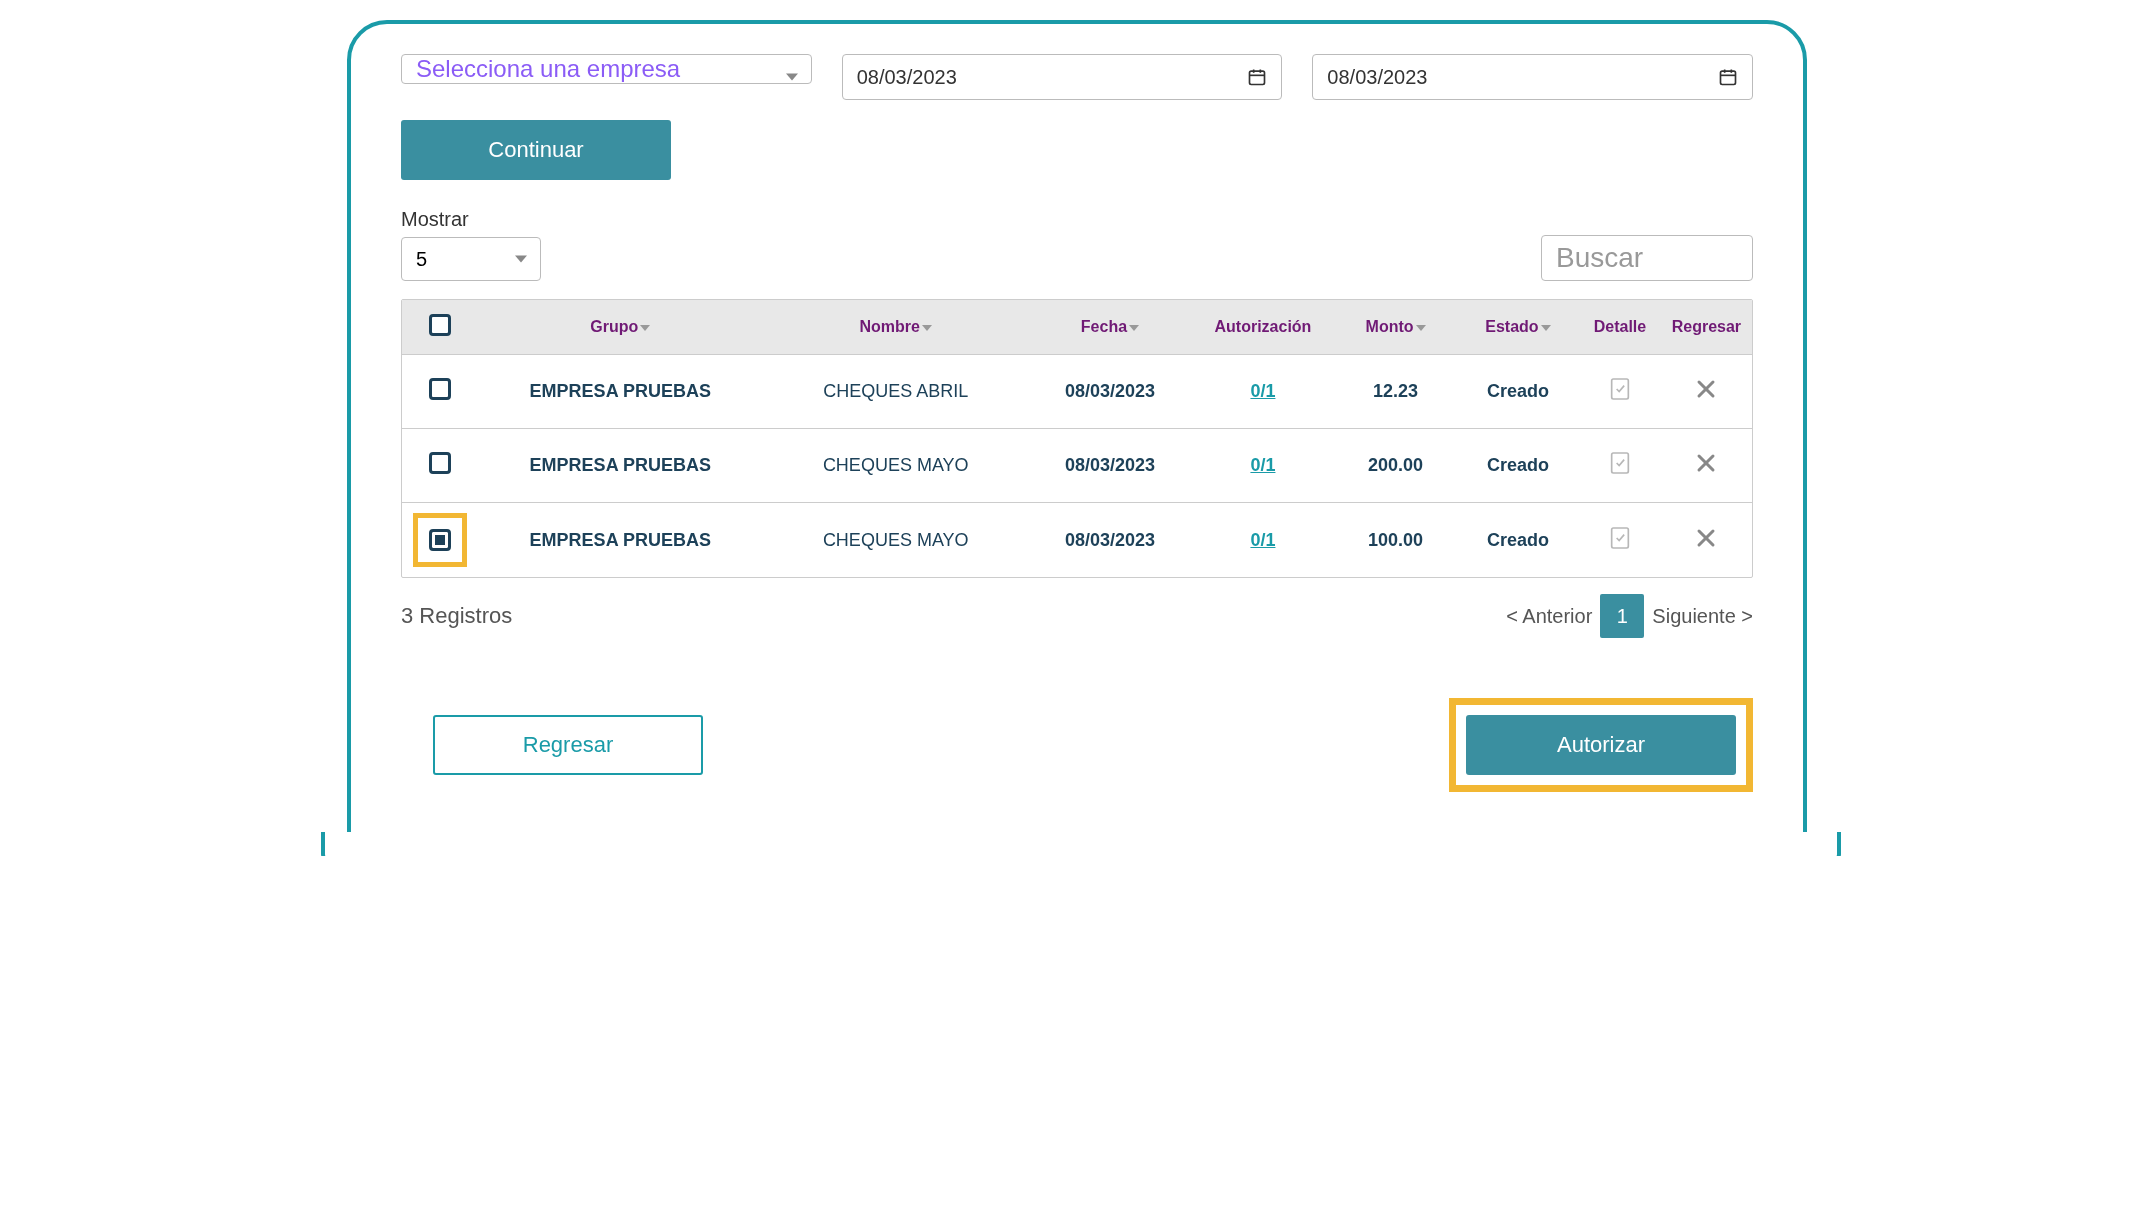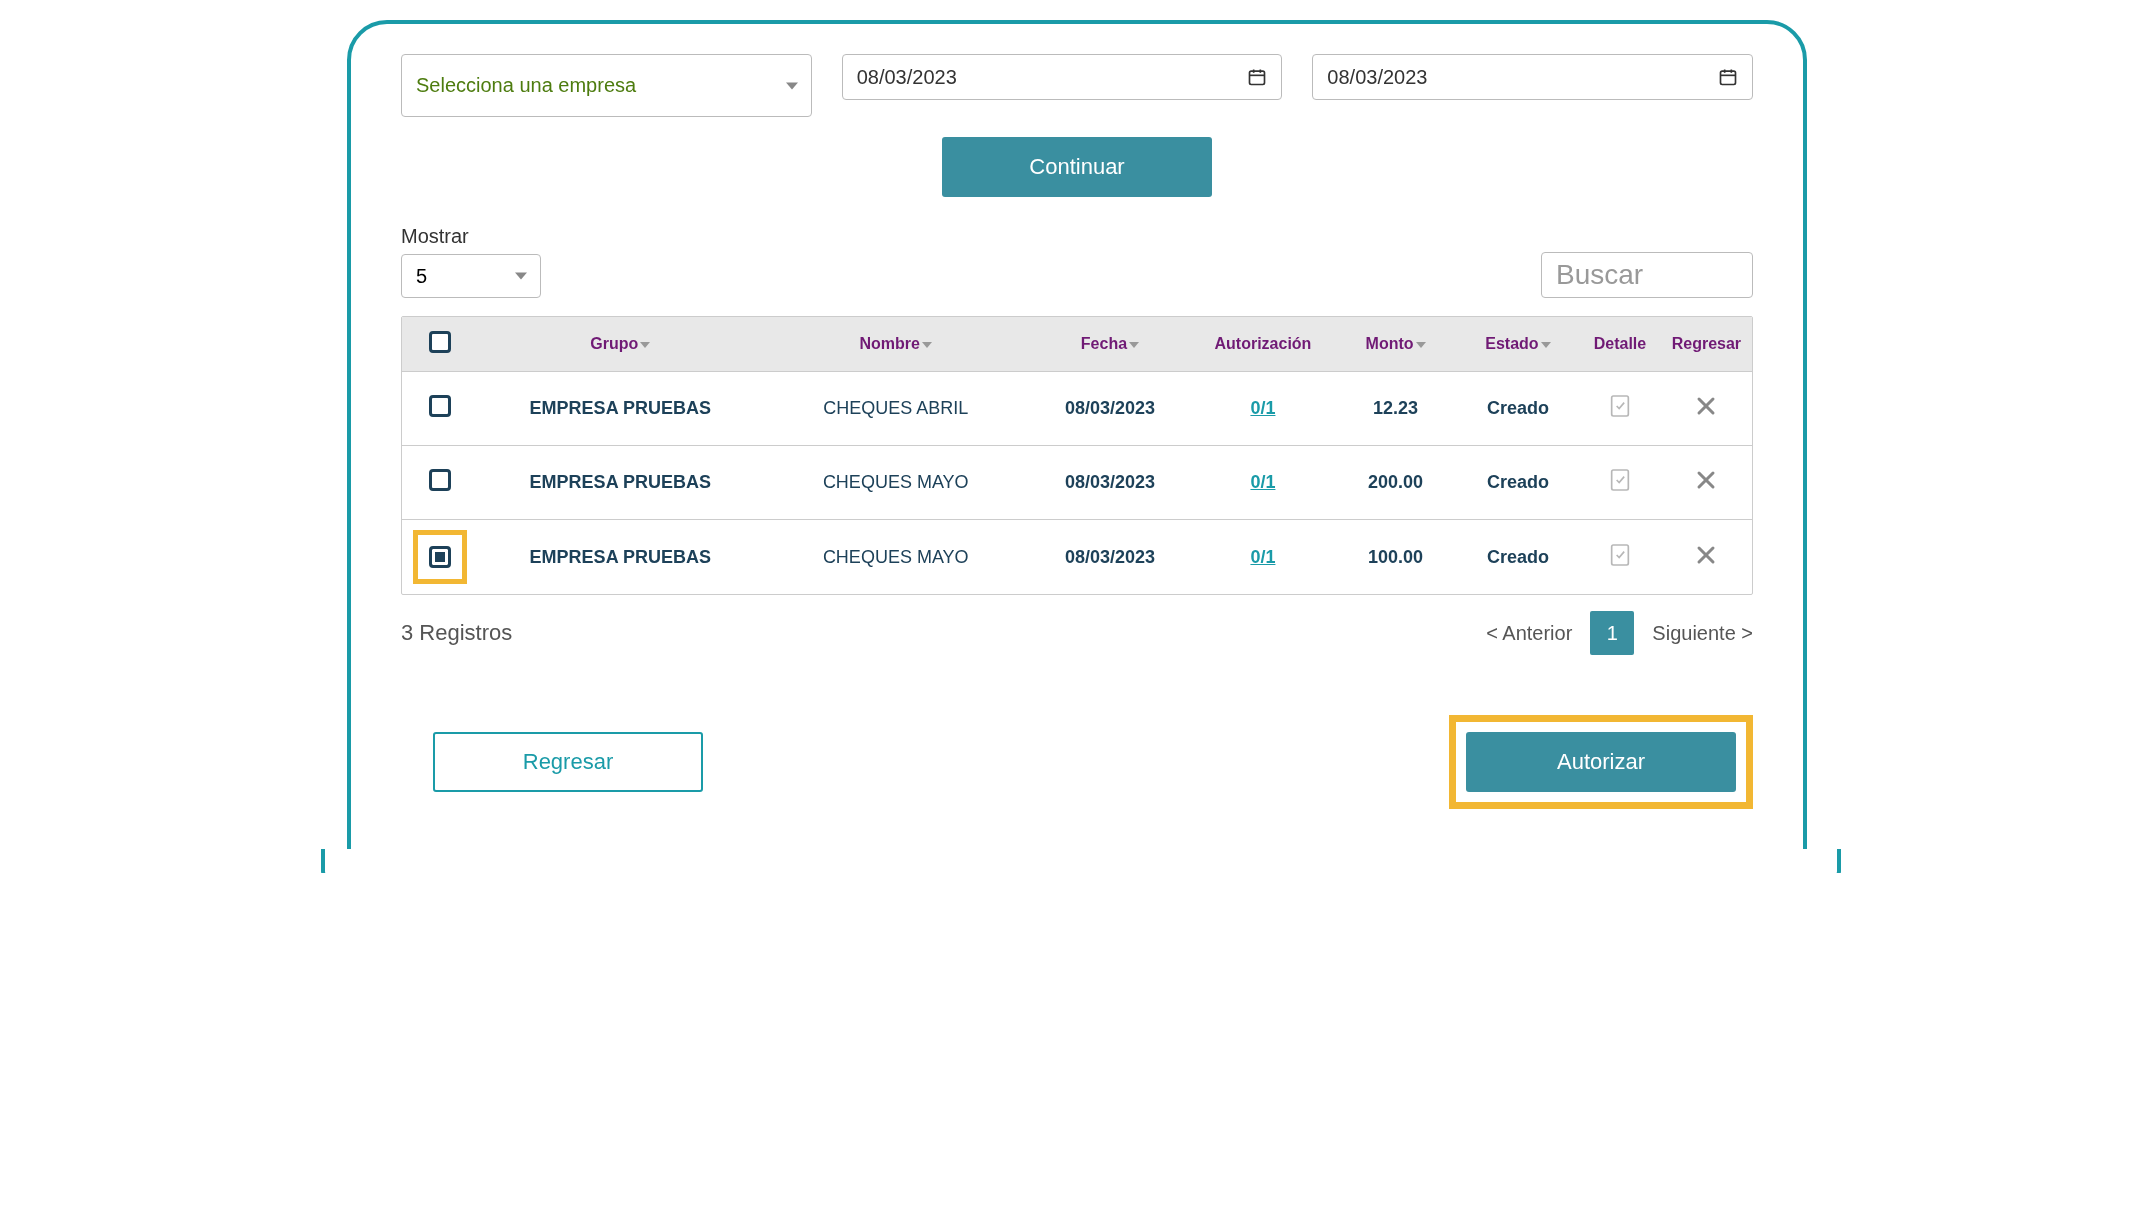--- a/index.html
+++ b/index.html
@@ -42,26 +42,26 @@
       display: flex;
       gap: 30px;
       margin-bottom: 20px;
     }
     .select-wrapper {
       flex: 1;
       position: relative;
     }
     .select-input {
       width: 100%;
-      height: 63px;
+      height: 30px;
       border: 1px solid #bbb;
       border-radius: 4px;
       padding: 0 40px 0 14px;
-      font-size: 20px;
-      color: #4d7c0f;
+      font-size: 24px;
+      color: #8b5cf6;
       background: #fff;
       cursor: pointer;
       display: flex;
       align-items: center;
     }
     .select-caret {
       position: absolute;
       right: 14px;
       top: 50%;
       transform: translateY(-50%);
@@ -84,21 +84,21 @@
       align-items: center;
       justify-content: space-between;
       cursor: pointer;
     }
     .calendar-icon {
       width: 20px;
       height: 20px;
     }
     .continue-row {
       display: flex;
-      justify-content: center;
+      justify-content: flex-start;
       margin-bottom: 28px;
     }
     .btn-primary {
       background: #3a8fa0;
       color: #fff;
       border: none;
       padding: 0 40px;
       height: 60px;
       font-size: 22px;
       border-radius: 3px;
@@ -261,21 +261,21 @@
       align-items: center;
       margin-top: 16px;
     }
     .records-text {
       font-size: 22px;
       color: #555;
     }
     .pagination {
       display: flex;
       align-items: center;
-      gap: 18px;
+      gap: 8px;
     }
     .page-link {
       font-size: 20px;
       color: #555;
       cursor: pointer;
     }
     .page-current {
       width: 44px;
       height: 44px;
       background: #3a8fa0;

